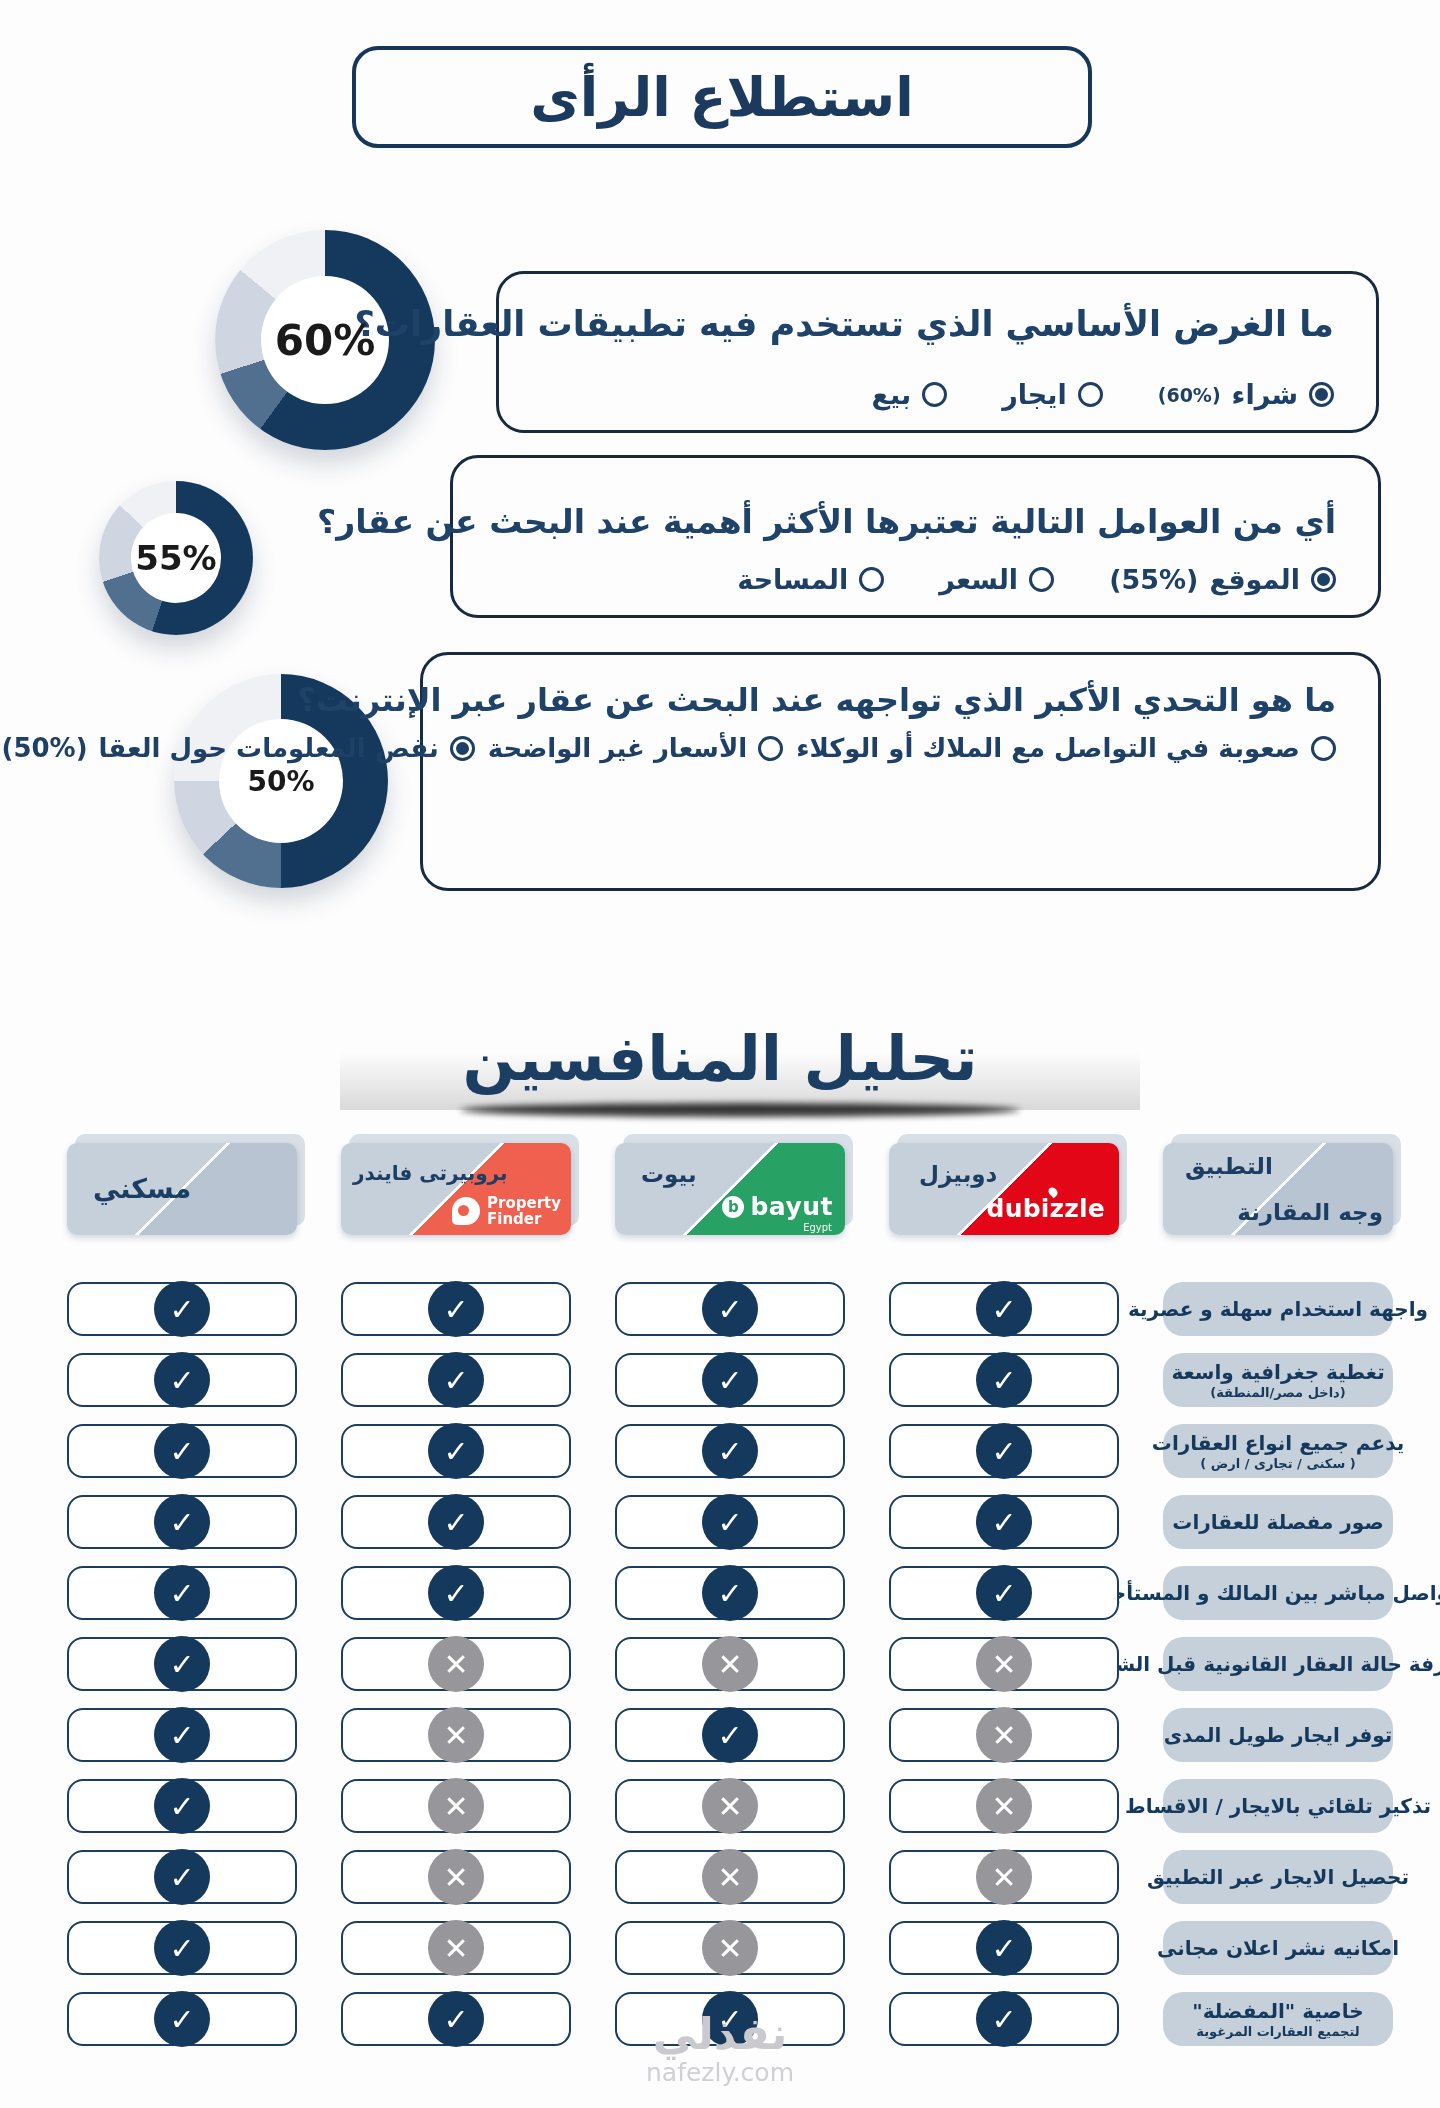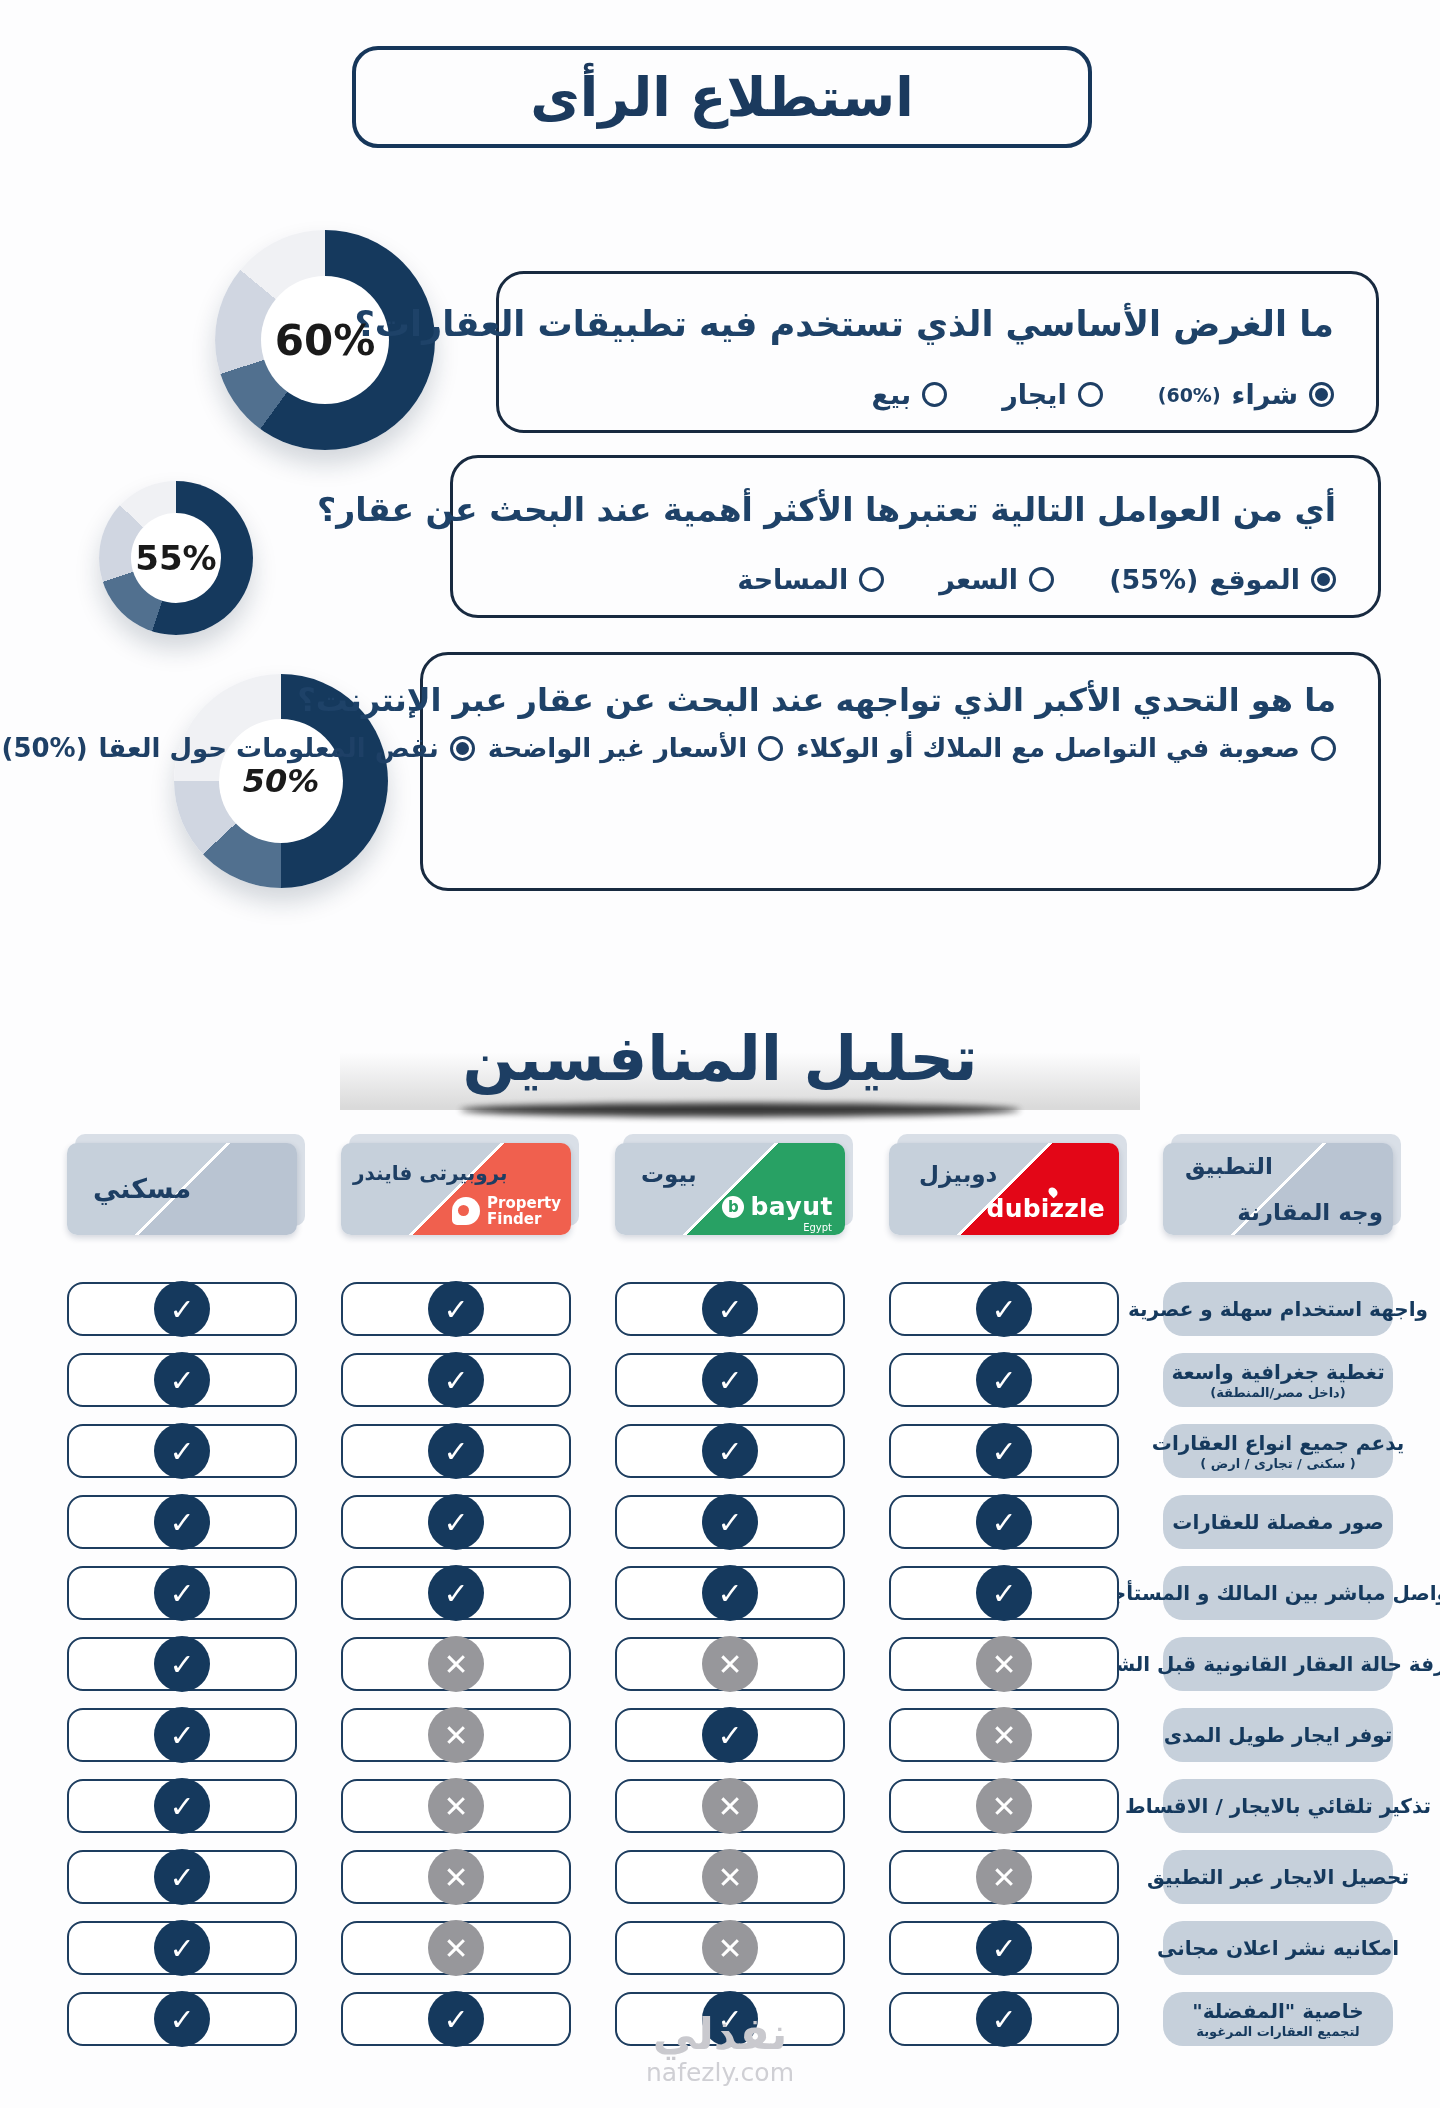--- a/index.html
+++ b/index.html
@@ -10,39 +10,39 @@
   .title-box{position:absolute;left:352px;top:46px;width:732px;height:94px;border:4px solid #16365a;
              border-radius:26px;display:flex;align-items:center;justify-content:center;background:#fdfdfe;}
   .title-box span{color:#1b3a5e;font-size:54px;direction:rtl;}
 
   .qbox{position:absolute;background:#fdfdfe;border:3px solid #182a40;border-radius:28px;}
   .q1{left:496px;top:271px;width:877px;height:156px;}
   .q2{left:450px;top:455px;width:925px;height:157px;}
   .q3{left:420px;top:652px;width:955px;height:233px;}
   .q-text{direction:rtl;text-align:right;color:#1e4268;padding-right:42px;white-space:nowrap;}
   .q1 .q-text{padding-top:30px;font-size:35px;}
-  .q2 .q-text{padding-top:32px;font-size:33px;}
+  .q2 .q-text{padding-top:44px;font-size:33px;}
   .q3 .q-text{padding-top:26px;font-size:32px;}
 
   .opts-row{position:absolute;right:42px;bottom:20px;display:flex;direction:rtl;gap:55px;align-items:center;}
   .opts-col{position:absolute;right:42px;top:78px;display:flex;flex-direction:row;gap:13px;align-items:flex-start;direction:rtl;}
   .opt{display:flex;align-items:center;gap:11px;direction:rtl;color:#1e4066;font-size:27px;white-space:nowrap;cursor:pointer;}
   .opts-col .opt{font-size:26px;}
   .radio{width:25px;height:25px;border:3px solid #1e3f65;border-radius:50%;background:#fff;position:relative;flex:none;box-sizing:border-box;}
   .opt.selected .radio::after{content:'';position:absolute;inset:3px;background:#1e3f65;border-radius:50%;}
   .opt-pct.small{font-size:19px;}
 
   .donut{position:absolute;border-radius:50%;display:flex;align-items:center;justify-content:center;
          box-shadow:0 14px 24px rgba(15,37,63,.18);}
   .donut::after{content:'';position:absolute;background:#fff;border-radius:50%;}
   .d1{left:215px;top:230px;width:220px;height:220px;}  .d1::after{width:128px;height:128px;}
   .d2{left:99px;top:481px;width:154px;height:154px;}   .d2::after{width:90px;height:90px;}
   .d3{left:174px;top:674px;width:214px;height:214px;}  .d3::after{width:124px;height:124px;}
   .dlabel{position:relative;z-index:2;color:#1a1a1a;direction:ltr;text-align:right;}
-  .d1 .dlabel{font-size:42px;} .d2 .dlabel{font-size:34px;} .d3 .dlabel{font-size:32px;font-style:italic;}
+  .d1 .dlabel{font-size:42px;} .d2 .dlabel{font-size:34px;} .d3 .dlabel{font-size:28px;}
 
   
   .sec-band{position:absolute;left:340px;top:1046px;width:800px;height:64px;
             background:linear-gradient(to bottom,rgba(255,255,255,0) 10%,#dadada 96%);}
   .sec-shadow{position:absolute;left:460px;top:1103px;width:560px;height:14px;background:#161616;
               border-radius:50%;filter:blur(3px);opacity:.85;}
   .sec-title{position:absolute;left:0;right:0;top:1022px;margin:0;text-align:center;direction:rtl;
              color:#1d3e63;font-size:62px;z-index:2;}
 
   .hcard{position:absolute;top:1143px;width:230px;height:92px;}

